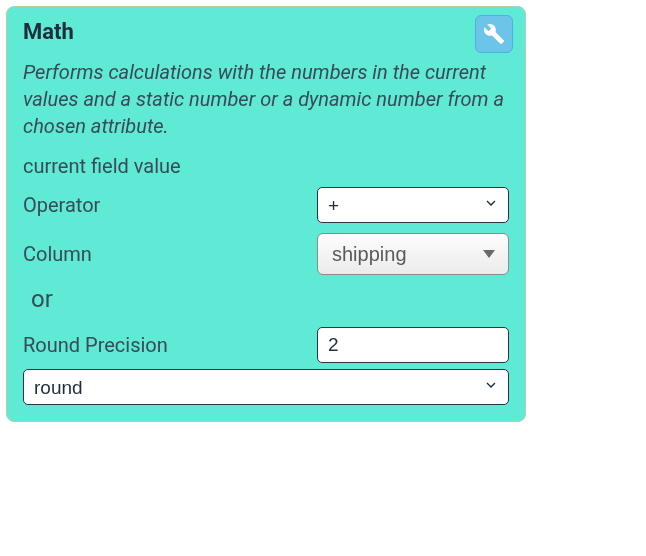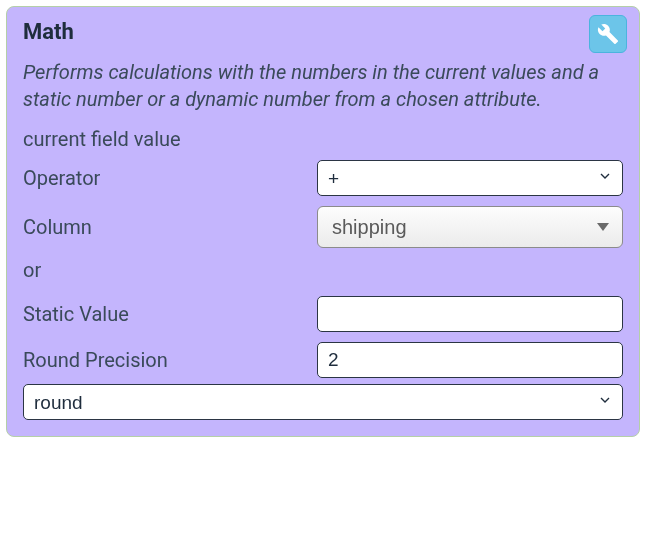--- a/index.html
+++ b/index.html
@@ -6,22 +6,22 @@
       box-sizing: border-box;
       margin: 0;
       padding: 0;
     }
     body {
       font-family: -apple-system, BlinkMacSystemFont, "Segoe UI", Roboto, Helvetica, Arial, sans-serif;
       background: #ffffff;
       padding: 6px;
     }
     .panel {
-      width: 634px;
-      background: #c4b5fd;
+      width: 520px;
+      background: #5eead4;
       border: 1px solid #b5cfa8;
       border-radius: 8px;
       padding: 12px 16px 16px 16px;
     }
     .panel-header {
       display: flex;
       justify-content: space-between;
       align-items: flex-start;
       margin-bottom: 6px;
     }
@@ -131,23 +131,23 @@
       width: 100%;
       height: 36px;
       border: 1px solid #2b3544;
       border-radius: 5px;
       background: #ffffff;
       font-size: 19px;
       padding: 4px 10px;
       color: #1f2d3d;
     }
     .or-text {
-      font-size: 20px;
-      color: #3a4a5a;
-      margin: 10px 0 14px 0;
+      font-size: 24px;
+      color: #3a4a5a;
+      margin: 10px 0 14px 8px;
     }
     .full-row {
     }
     .full-row .form-control-wrap {
       width: 100%;
     }
     .tight-row {
       margin-bottom: 6px;
       justify-content: center;
     }
@@ -188,26 +188,20 @@
     <div class="form-control-wrap">
       <select class="column-select">
         <option>shipping</option>
       </select>
       <span class="triangle-down"></span>
     </div>
   </div>
 
   <div class="or-text">or</div>
 
-  <div class="form-row">
-    <div class="form-label">Static Value</div>
-    <div class="form-control-wrap">
-      <input type="text" class="text-input" value="" style="">
-    </div>
-  </div>
 
   <div class="form-row tight-row">
     <div class="form-label">Round Precision</div>
     <div class="form-control-wrap">
       <input type="text" class="text-input" value="2" style="">
     </div>
   </div>
 
 
   <div class="full-row">

